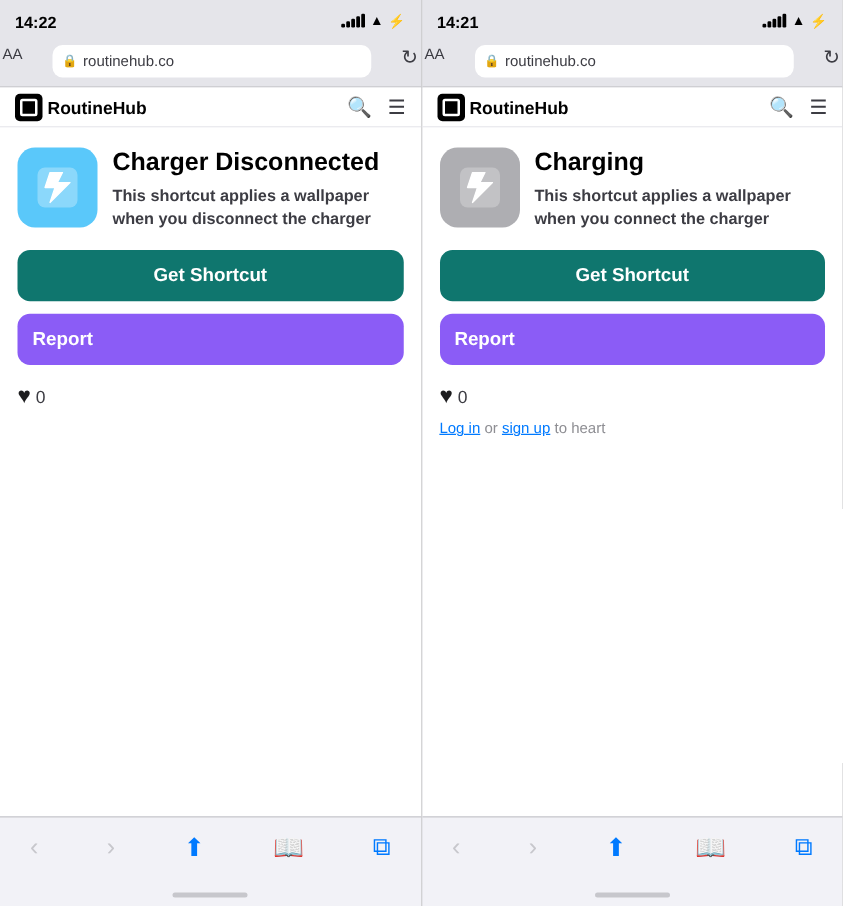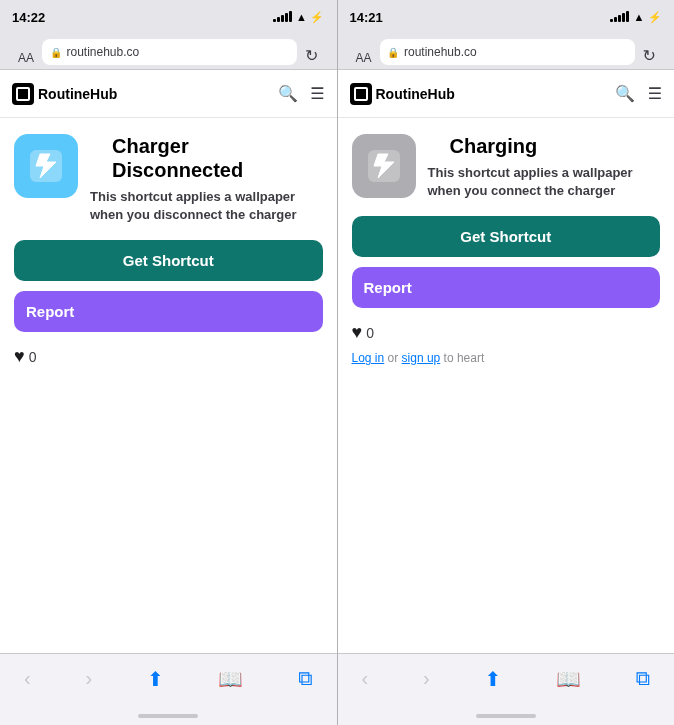--- a/index.html
+++ b/index.html
@@ -51,24 +51,24 @@
     .wifi-icon {
       font-size: 11px;
     }
     .battery-icon {
       font-size: 11px;
       color: #30d158;
     }
     
     .browser-bar {
       background: #e5e5ea;
-      padding: 4px 18px;
-      display: flex;
-      align-items: flex-end;
-      gap: 8px;
+      padding: 4px 2px;
+      display: flex;
+      align-items: flex-start;
+      gap: 24px;
       height: 38px;
       border-bottom: 1px solid #c8c8cc;
     }
     .aa-text {
       font-size: 12px;
       font-weight: 500;
       color: #3c3c43;
     }
     .url-bar {
       flex: 1;
@@ -91,21 +91,21 @@
       color: #3c3c43;
     }
     
     .nav-bar {
       background: #fff;
       padding: 8px 12px;
       display: flex;
       align-items: center;
       justify-content: space-between;
       border-bottom: 1px solid #e5e5ea;
-      height: 48px;
+      height: 32px;
     }
     .brand {
       display: flex;
       align-items: center;
       gap: 4px;
       font-size: 14px;
       font-weight: 600;
       color: #000;
     }
     .brand-logo {
@@ -166,21 +166,20 @@
     }
     .shortcut-info {
       flex: 1;
     }
     .shortcut-title {
       font-size: 20px;
       font-weight: 700;
       color: #000;
       line-height: 1.2;
       margin-bottom: 6px;
-      margin-left: 22px;
     }
     .shortcut-desc {
       font-size: 13px;
       font-weight: 700;
       color: #3c3c43;
       line-height: 1.4;
     }
     .btn-get {
       display: block;
       width: 100%;

